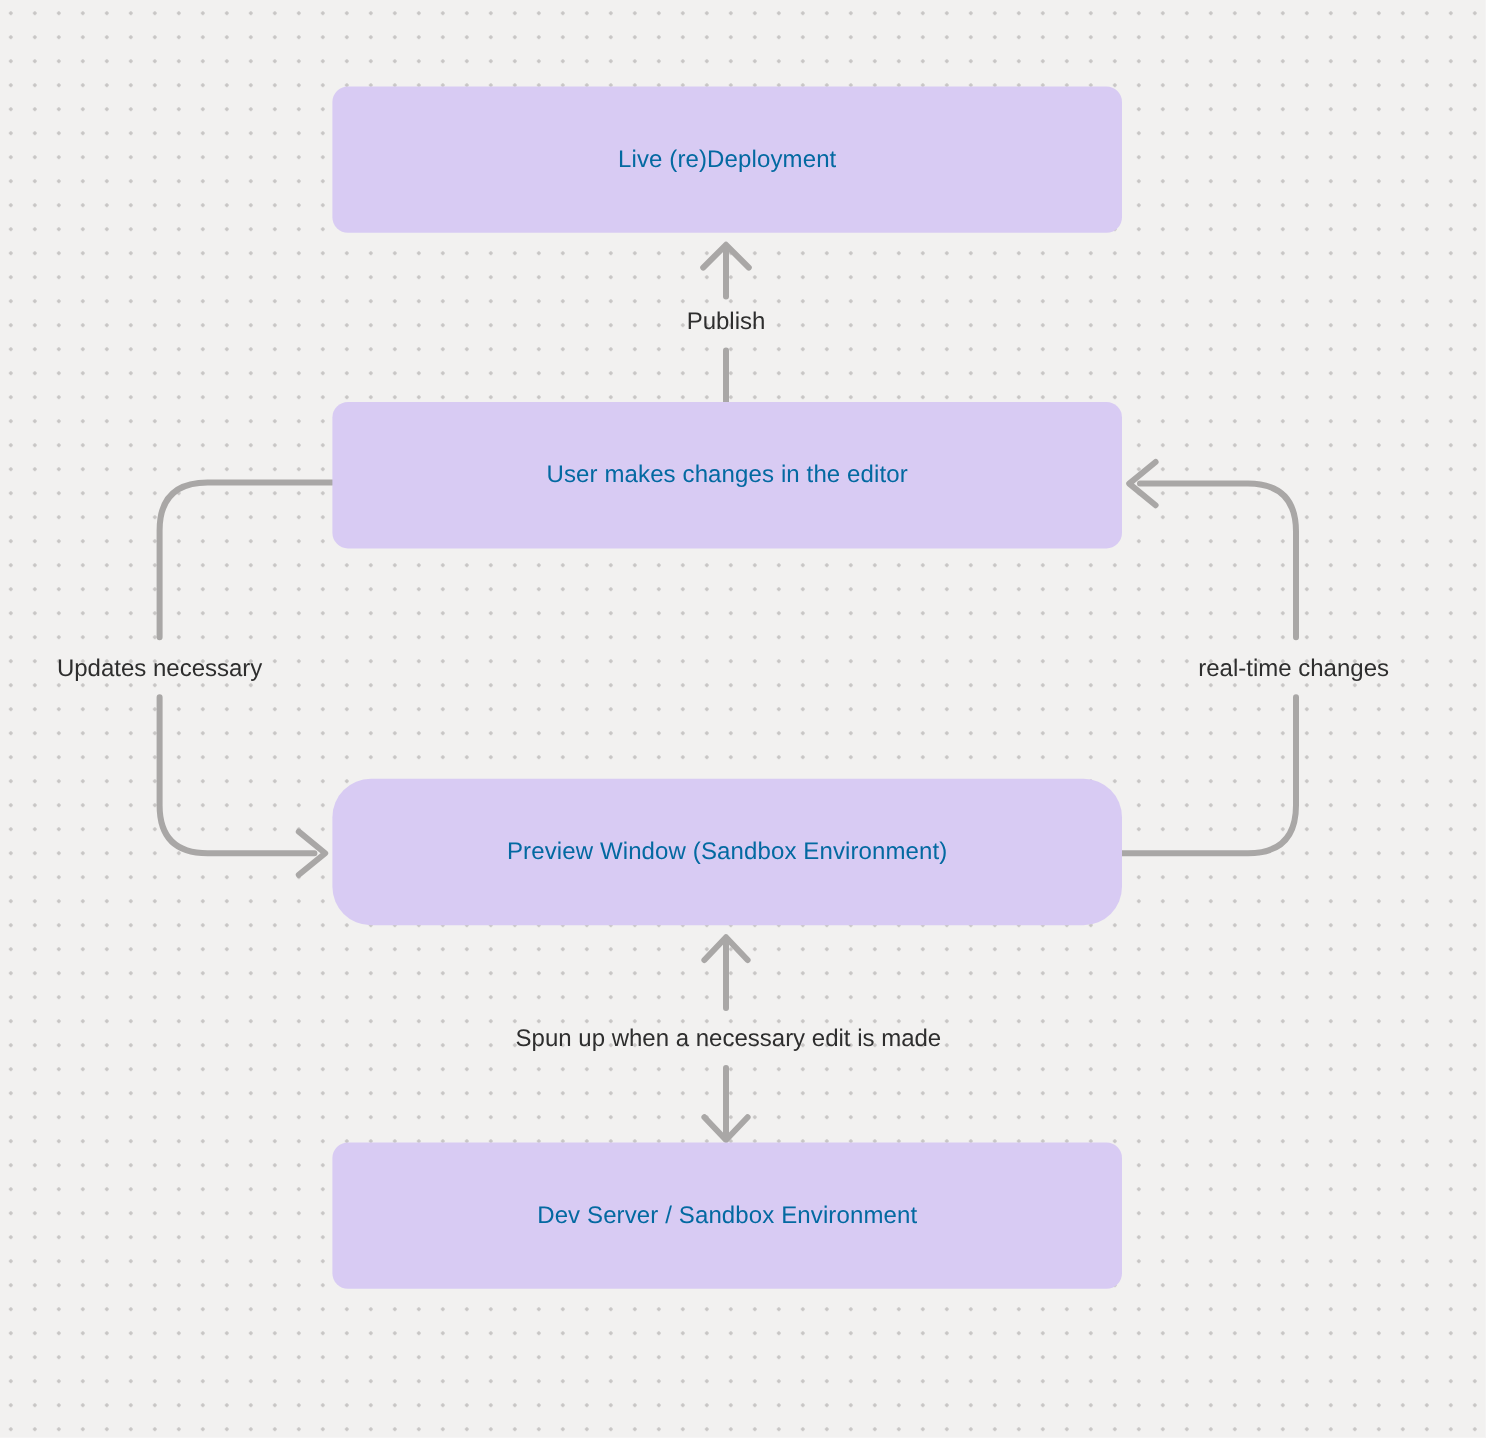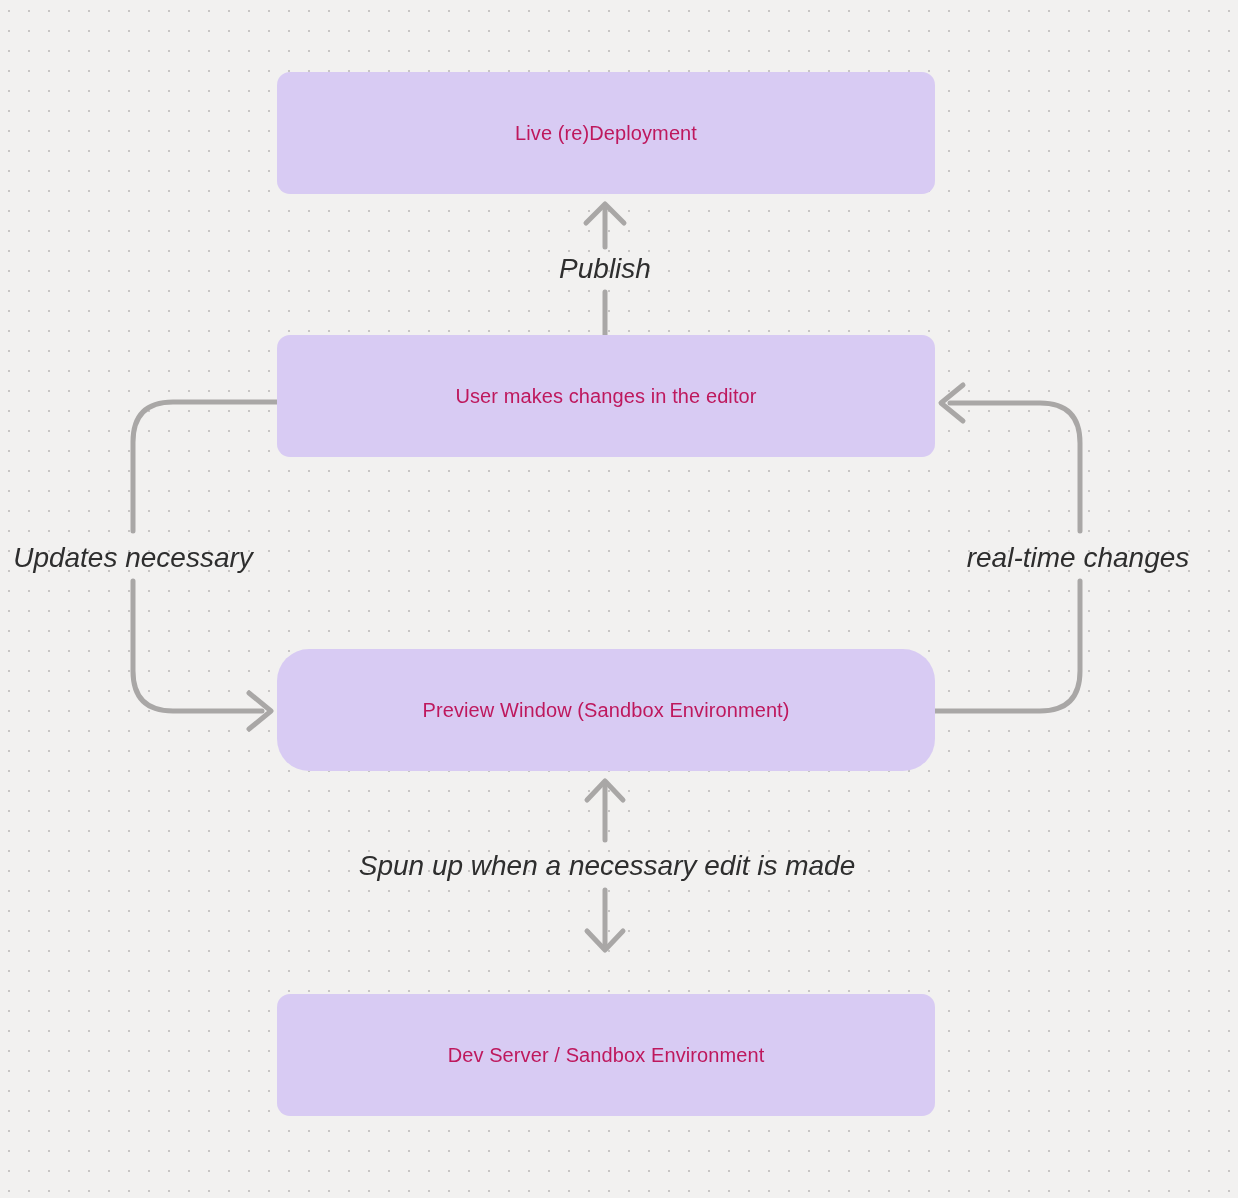--- a/index.html
+++ b/index.html
@@ -39,36 +39,35 @@
     background: #d8cbf3;
     border-radius: 13px;
     display: flex;
     align-items: center;
     justify-content: center;
     box-sizing: border-box;
   }
   .node .node-label {
     font-size: 20px;
     font-weight: 500;
-    color: #be185d;
+    color: #0369a1;
     text-align: center;
     letter-spacing: 0.1px;
   }
   .node-live    { top: 72px; }
   .node-editor  { top: 335px; }
   .node-preview { top: 649px; border-radius: 32px; }
-  .node-dev     { top: 994px; }
+  .node-dev     { top: 952px; }
   .edge-label {
     position: absolute;
     transform: translate(-50%, -50%);
-    font-size: 28px;
+    font-size: 20px;
     font-weight: 400;
     color: #2e2e2e;
     white-space: nowrap;
-    font-style: italic;
   }
   .label-publish  { left: 605px;  top: 269px; }
   .label-updates  { left: 133px;  top: 558px; }
   .label-realtime { left: 1078px; top: 558px; }
   .label-spunup   { left: 607px;  top: 866px; }
 </style>
 </head>
 <body>
 
 <div class="canvas">

